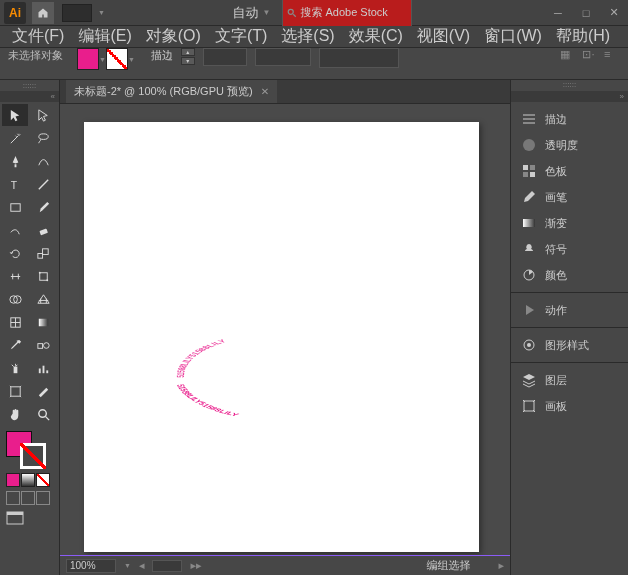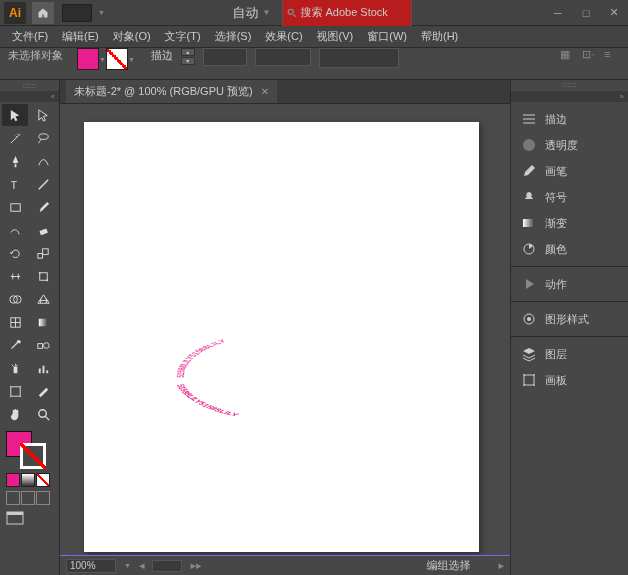--- a/index.html
+++ b/index.html
@@ -9,21 +9,21 @@
 .ai-logo{width:22px;height:22px;background:#2d2d2d;color:#f98c00;font-weight:bold;font-size:12px;display:flex;align-items:center;justify-content:center;border-radius:2px;margin-right:6px}
 .home-ic{width:22px;height:22px;background:#5a5a5a;display:flex;align-items:center;justify-content:center;margin-right:8px}
 .layout-sel{width:30px;height:18px;background:#2d2d2d;border:1px solid #222;margin-right:6px}
 .auto-lbl{margin-left:auto;margin-right:4px;font-size:13px}
 .drop-arrow{color:#888;font-size:8px;margin-right:12px}
 .search-box{width:130px;height:32px;background:#b91c1c;border:1px solid #555;display:flex;align-items:center;padding:0 4px;color:#777;font-size:10px;margin-right:auto}
 .search-box svg{margin-right:3px}
 .win-btns{display:flex;gap:8px;margin-left:8px}
 .win-btn{width:20px;height:16px;display:flex;align-items:center;justify-content:center;color:#aaa}
 .menubar{height:22px;background:#434343;display:flex;align-items:center;padding:0 6px;gap:2px;border-bottom:1px solid #2a2a2a}
-.menu-item{padding:10px 6px;font-size:11px}
+.menu-item{padding:10px 6px;font-size:16px}
 .optbar{height:32px;background:#474747;display:flex;align-items:flex-start;padding:0 8px;gap:8px;border-bottom:1px solid #2a2a2a}
 .no-sel{font-size:11px;color:#bbb;margin-right:6px}
 .swatch-fill{width:22px;height:22px;background:#e91e8c;border:1px solid #222}
 .swatch-stroke{width:22px;height:22px;background:#fff;border:1px solid #222;position:relative;margin-left:-8px}
 .swatch-stroke::after{content:"";position:absolute;left:0;top:0;right:0;bottom:0;background:linear-gradient(45deg,transparent 45%,red 45%,red 55%,transparent 55%)}
 .tiny-arrow{font-size:7px;color:#888}
 .stroke-lbl{font-size:11px;margin-left:8px}
 .spinner{width:14px;height:18px;display:flex;flex-direction:column;gap:1px}
 .spinner div{height:8px;background:#5a5a5a;border:1px solid #333;font-size:6px;text-align:center;line-height:6px}
 .combo{width:44px;height:18px;background:#3a3a3a;border:1px solid #555}
@@ -363,44 +363,53 @@
             <span>描边</span>
           </div>
         <div class="panel-item">
             <svg viewBox="0 0 16 16">
               <circle cx="8" cy="8" r="6" fill="#999" opacity="0.6"></circle>
             </svg>
             <span>透明度</span>
           </div>
         <div class="panel-item">
             <svg viewBox="0 0 16 16">
+              <rect x="2" y="2" width="5" height="5" fill="#ccc"></rect>
+              <rect x="9" y="2" width="5" height="5" fill="#888"></rect>
+              <rect x="2" y="9" width="5" height="5" fill="#888"></rect>
+              <rect x="9" y="9" width="5" height="5" fill="#ccc"></rect>
+            </svg>
+            <span>色板</span>
+          </div>
+        <div class="panel-item">
+            <svg viewBox="0 0 16 16">
               <path fill="#ccc" d="M11 2l3 3-7 7-4 1 1-4z"></path>
             </svg>
             <span>画笔</span>
-          </div>
-        <div class="panel-item">
-            <svg viewBox="0 0 16 16">
-              <path fill="#ccc" d="M8 3a3 3 0 0 1 2 5c1 0 2 1 2 2H4c0-1 1-2 2-2a3 3 0 0 1 2-5z"></path>
-            </svg>
-            <span>符号</span>
           </div>
         <div class="panel-item">
             <svg viewBox="0 0 16 16">
               <rect x="2" y="4" width="12" height="8" fill="url(#g2)"></rect>
               <defs>
                 <linearGradient id="g2">
                   <stop offset="0" stop-color="#fff"></stop>
                   <stop offset="1" stop-color="#333"></stop>
                 </linearGradient>
               </defs>
             </svg>
             <span>渐变</span>
           </div>
         <div class="panel-item">
             <svg viewBox="0 0 16 16">
+              <path fill="#ccc" d="M8 3a3 3 0 0 1 2 5c1 0 2 1 2 2H4c0-1 1-2 2-2a3 3 0 0 1 2-5z"></path>
+            </svg>
+            <span>符号</span>
+          </div>
+        <div class="panel-item">
+            <svg viewBox="0 0 16 16">
               <circle cx="8" cy="8" r="5" fill="none" stroke="#ccc"></circle>
               <path fill="#ccc" d="M8 3a5 5 0 0 1 4 2l-4 3z"></path>
             </svg>
             <span>颜色</span>
           </div>
         <div class="panel-sep"></div>
         <div class="panel-item panel-play">
             <svg viewBox="0 0 16 16">
               <path fill="#888" d="M5 3l8 5-8 5z"></path>
             </svg>

